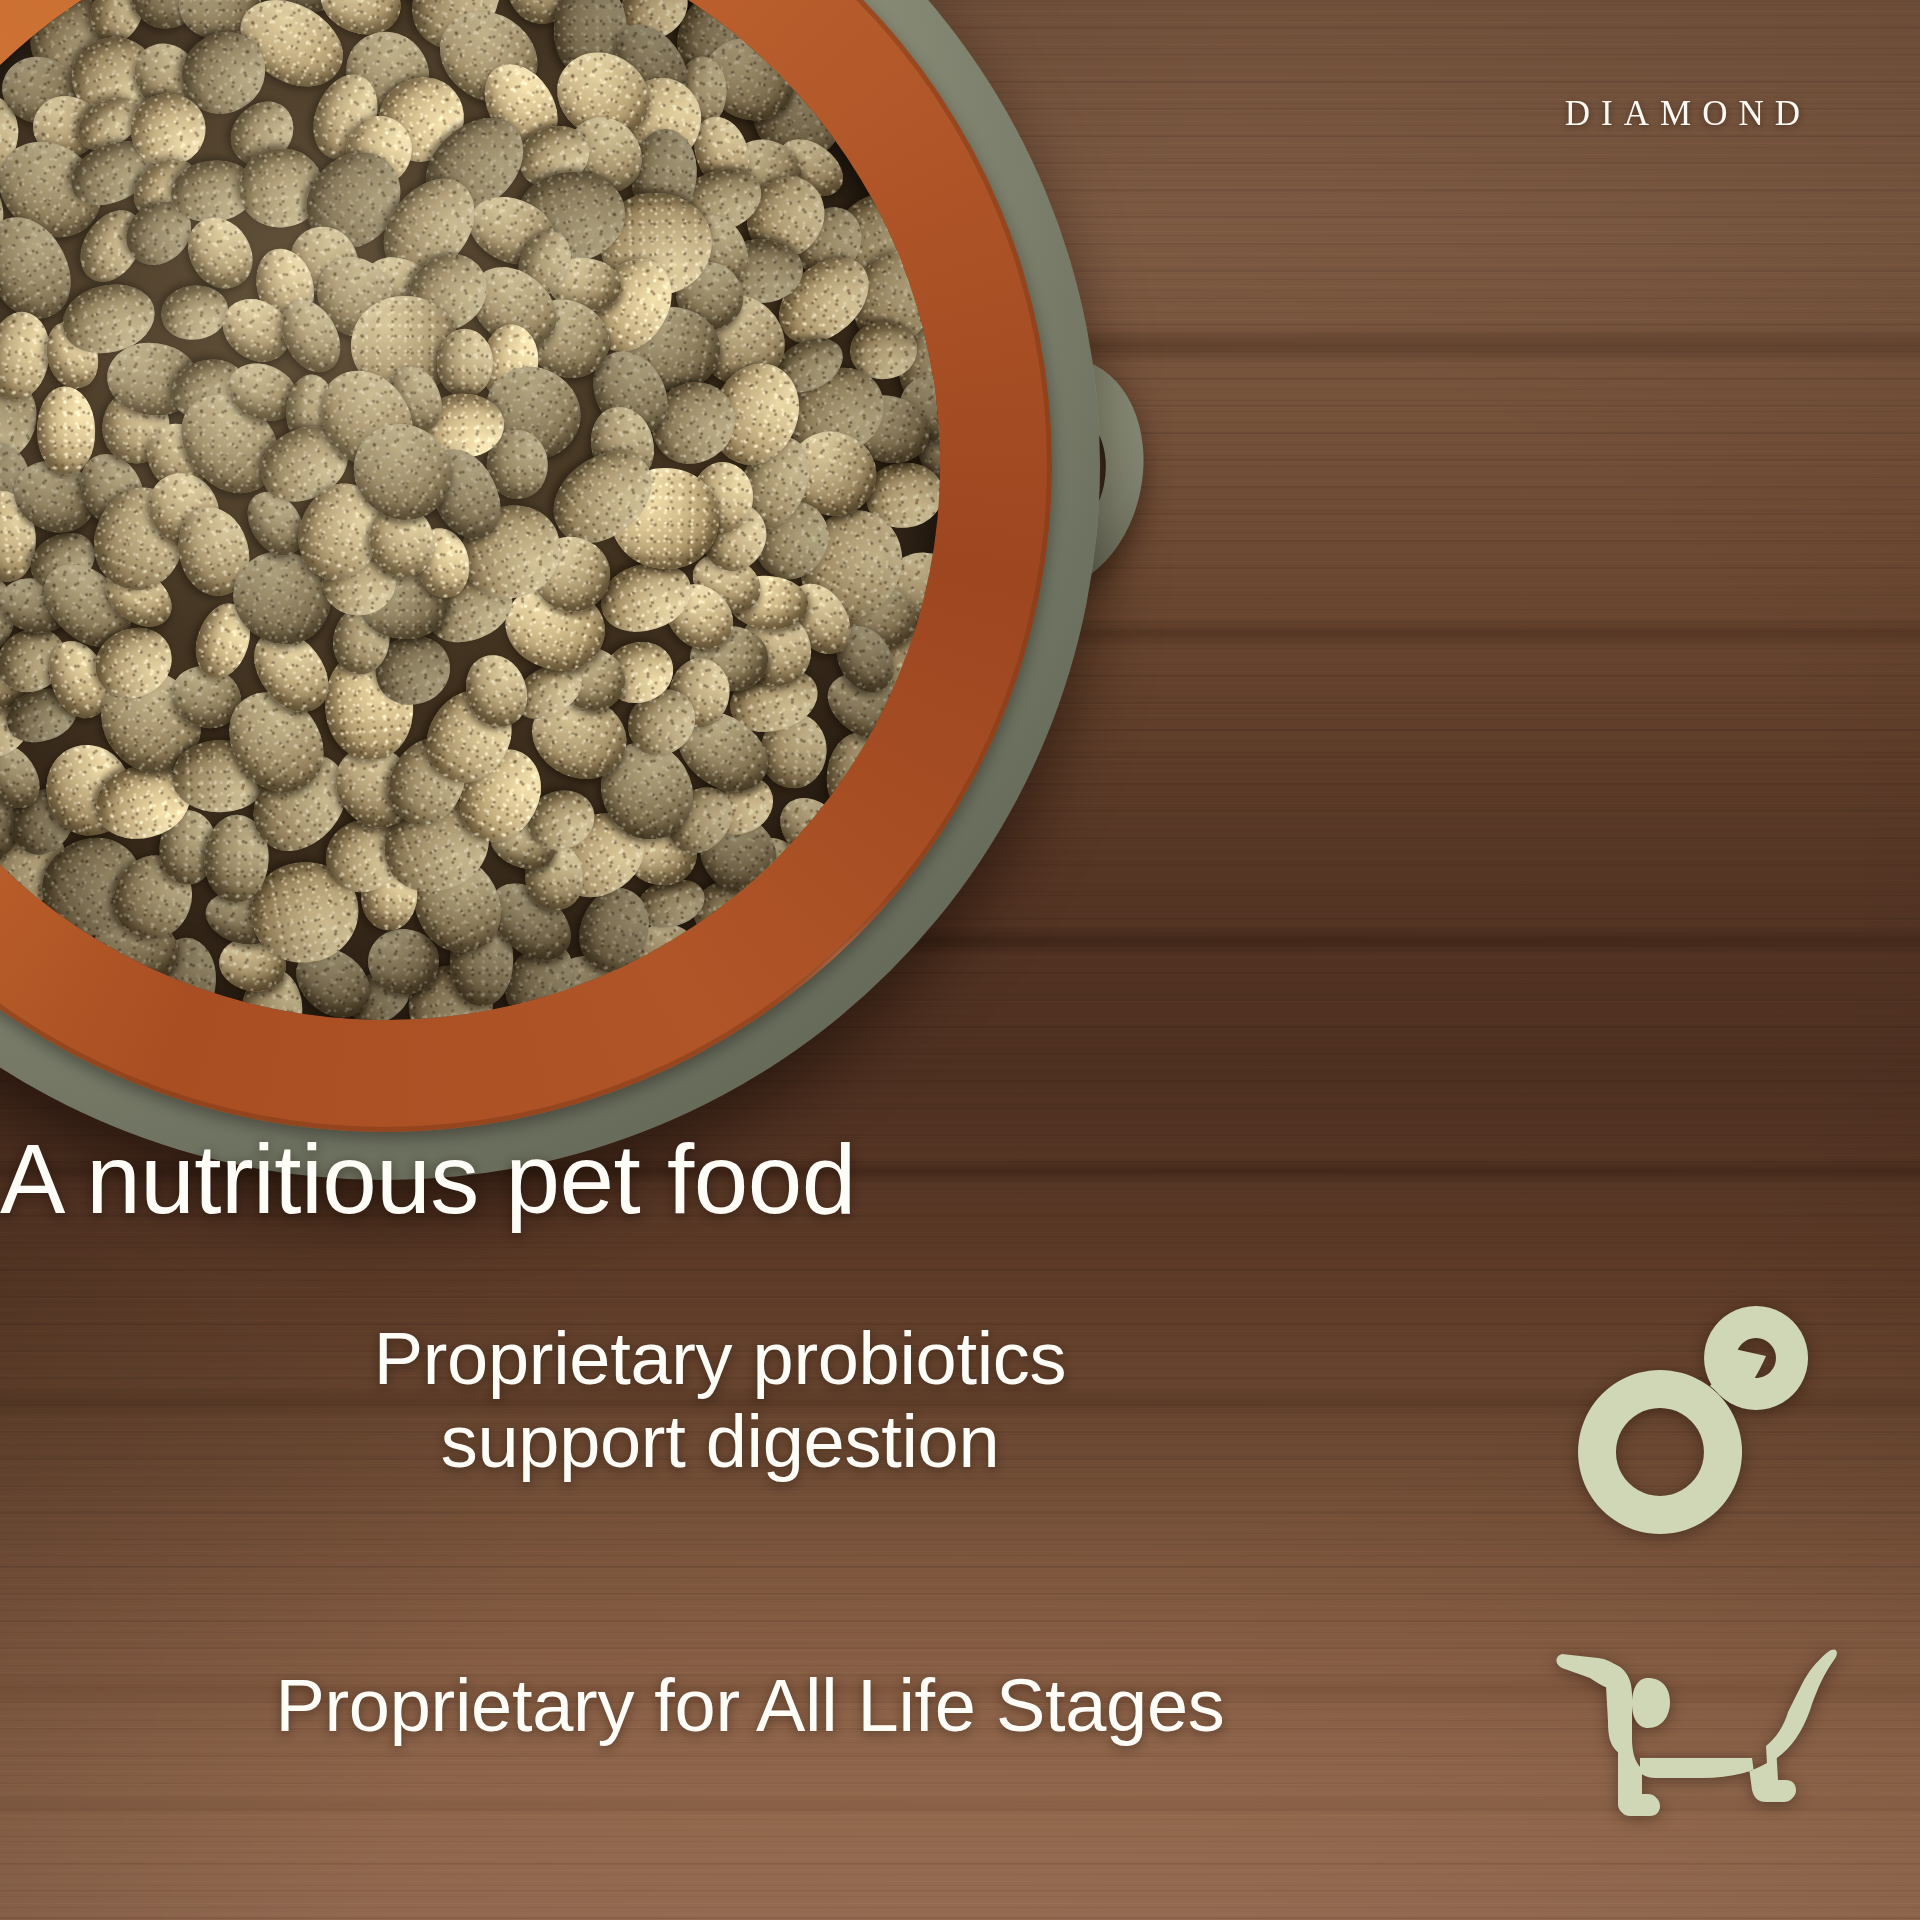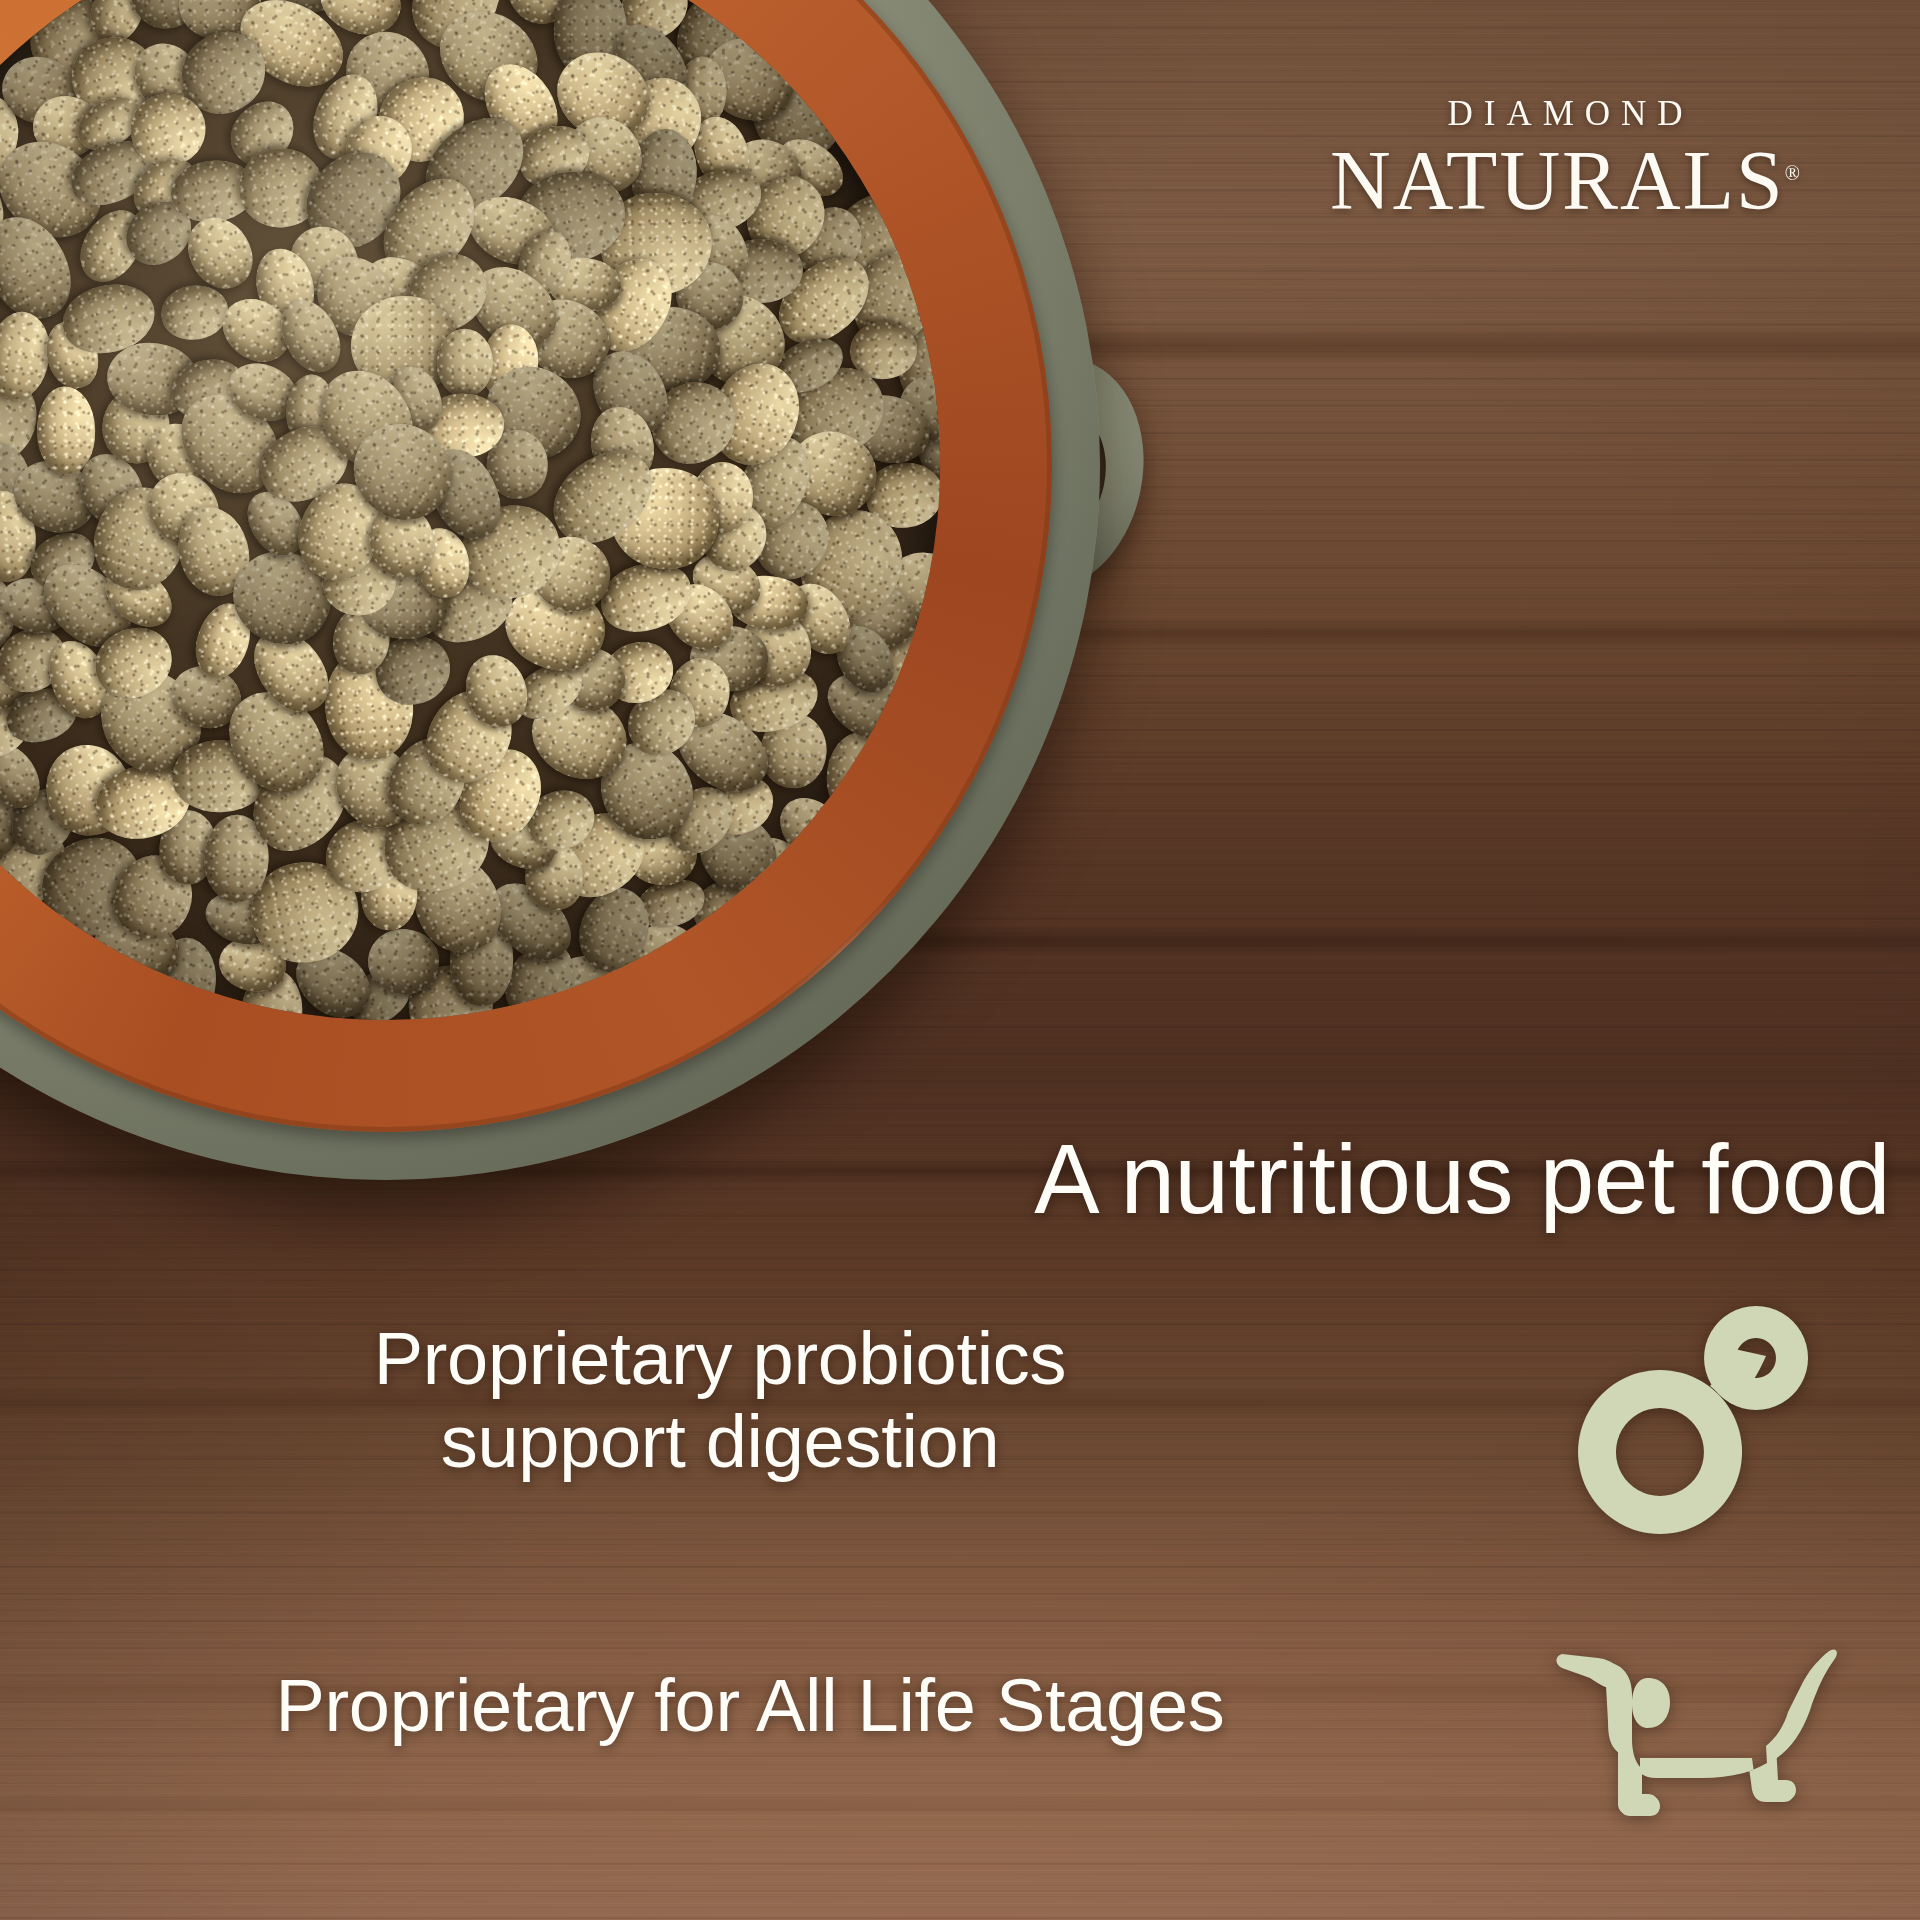--- a/index.html
+++ b/index.html
@@ -219,21 +219,21 @@
     font-size:20px;
     vertical-align:super;
     letter-spacing:0;
   }
 
   
   .headline{
     position:absolute;
     left:0; right:30px;
     top:1128px;
-    text-align:right;
+    text-align:left;
     color:#fffdf8;
     font-size:98px;
     font-weight:400;
     letter-spacing:-0.5px;
     line-height:1.05;
     text-shadow:0 3px 12px rgba(25,12,4,.45);
     white-space:nowrap;
   }
 
   .claim{
@@ -531,23 +531,20 @@
           <div class="kib" style="width: 94.67px; height: 63.437px; left: 600.591px; top: 565.888px; transform: rotate(63.4309deg); filter: brightness(0.81);"></div>
           <div class="kib" style="width: 73.2854px; height: 64.4648px; left: 548.793px; top: 613.486px; transform: rotate(74.6072deg); filter: brightness(1.1);"></div>
           <div class="kib" style="width: 98.5206px; height: 93.2386px; left: 537.391px; top: 529.222px; transform: rotate(34.6162deg); filter: brightness(0.9);"></div>
         </div>
       <div class="kibble-shade"></div>
     </div>
   </div>
 
   <div class="logo">
     <div class="logo-top">DIAMOND</div>
-    <div class="logo-main">
-      <span>NATURALS</span><span class="logo-reg">®</span>
-    </div>
   </div>
 
   <div class="headline">A nutritious pet food</div>
 
   <div class="claim">
     <div>Proprietary probiotics</div>
     <div>support digestion</div>
   </div>
 
   <div class="icon-probiotic">

